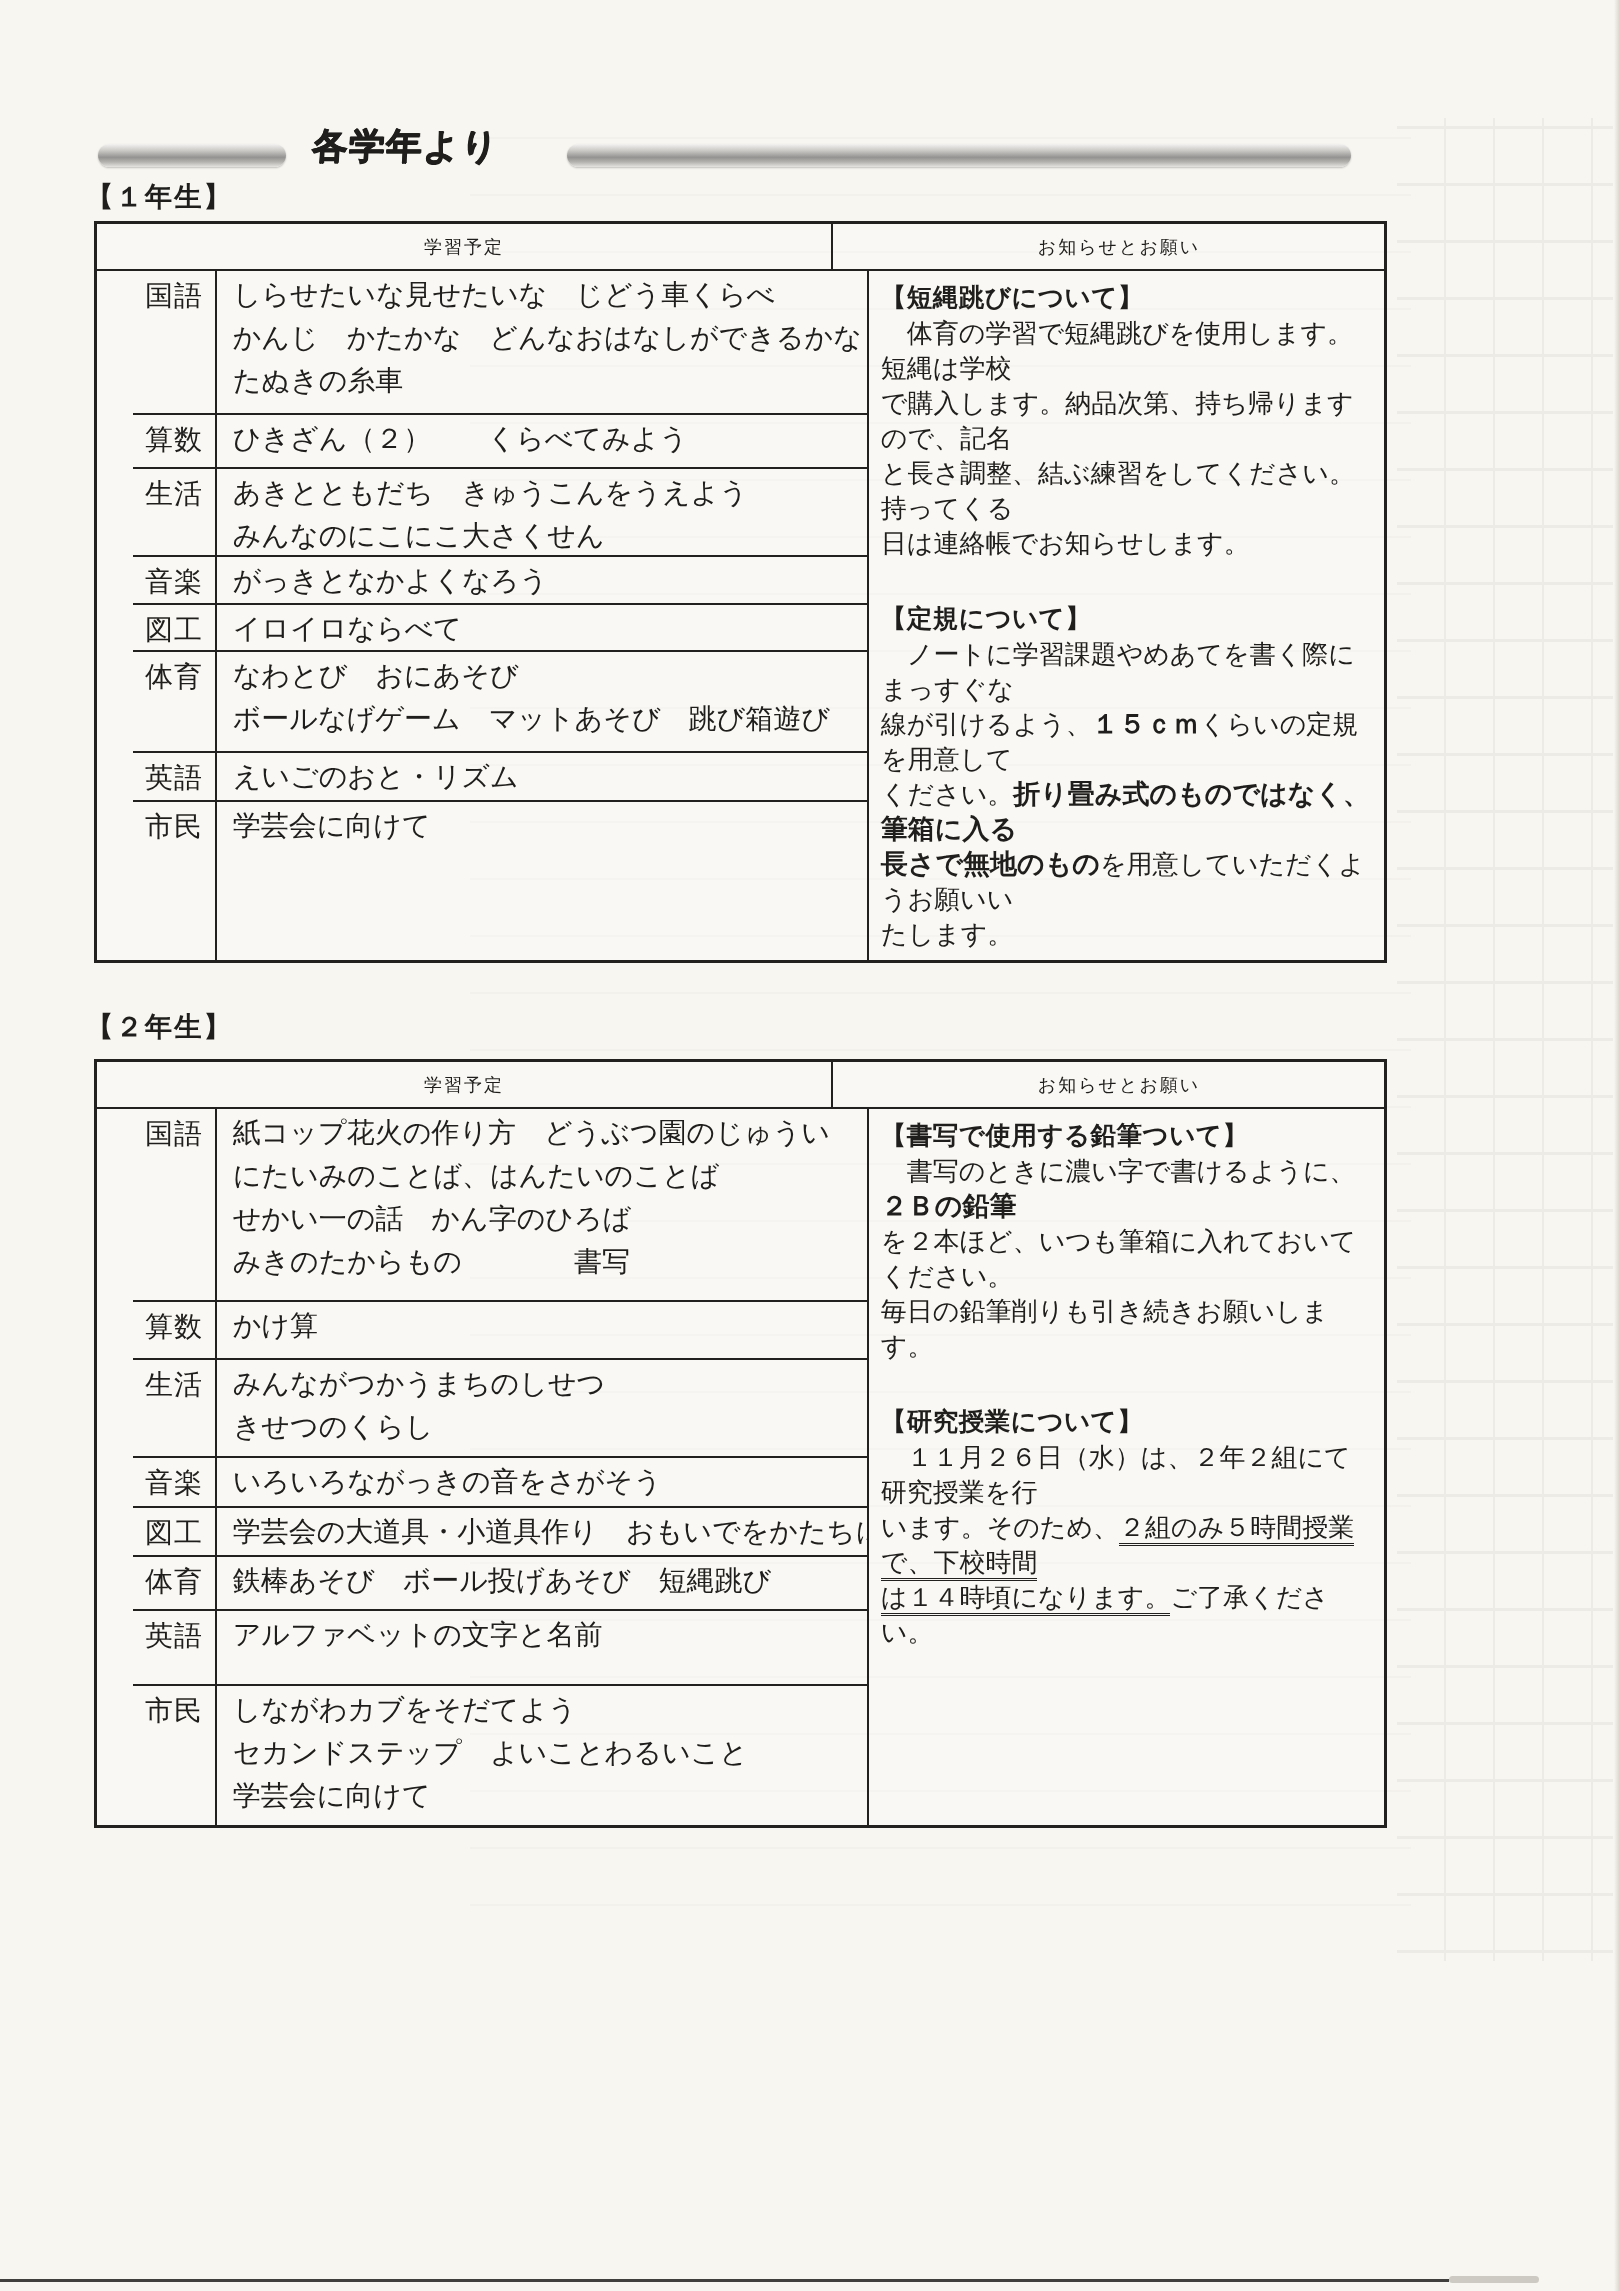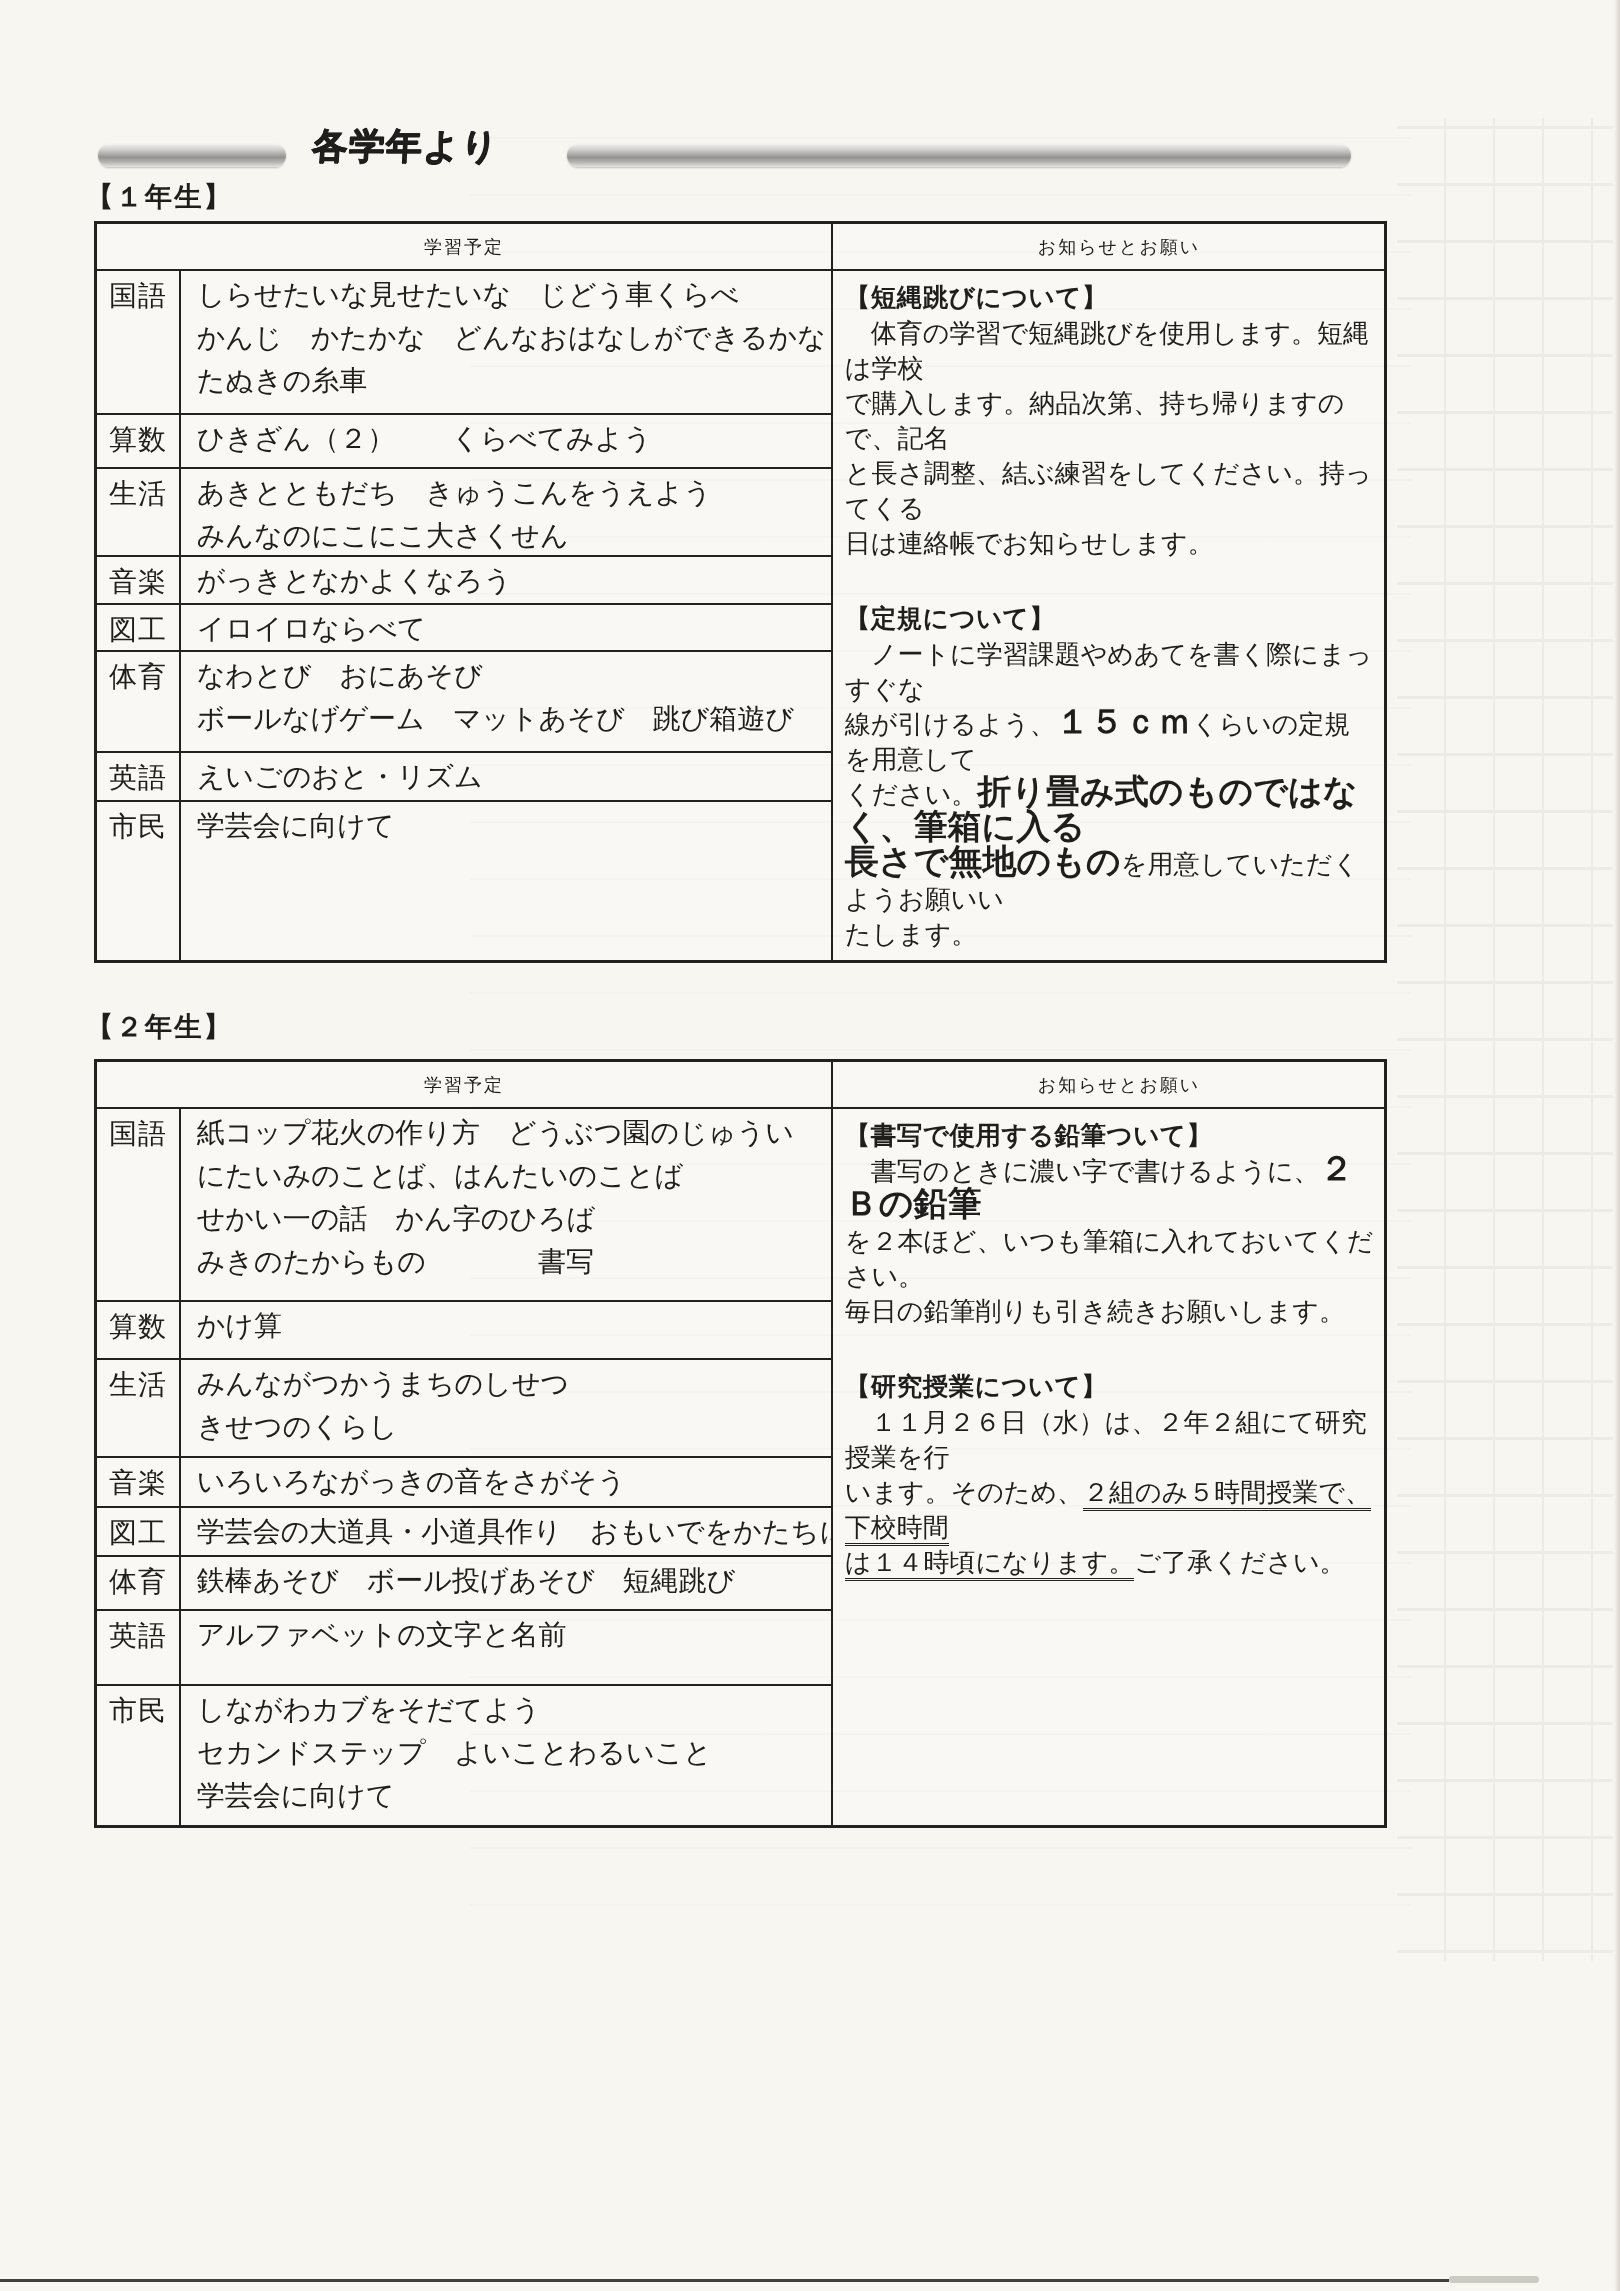--- a/index.html
+++ b/index.html
@@ -52,39 +52,39 @@
     position:absolute; left:94px; width:1293px; box-sizing:border-box;
     border:3.9px solid #22211f; background:rgba(255,255,255,.25);
   }
   .t1 { top:221px;  height:742px; }
   .t2 { top:1059px; height:769px; }
   .ghead { display:flex; height:47px; box-sizing:border-box; border-bottom:2.9px solid #22211f; font-size:18px; letter-spacing:2px; }
   .ghead > div { display:flex; align-items:center; justify-content:center; box-sizing:border-box; }
   .h-left { width:736px; border-right:2.9px solid #22211f; }
   .h-right { flex:1;padding-left:21px; }
   .gbody { display:flex; height:calc(100% - 47px); }
-  .left-rows { width:736px; box-sizing:border-box; border-right:2.9px solid #22211f; display:flex; flex-direction:column; }
+  .left-rows { width:736px; box-sizing:border-box; border-right:2.9px solid #22211f; display:flex; flex-direction:column;margin-left:36px; }
   .srow { display:flex; box-sizing:border-box; overflow:hidden; }
   .srow + .srow { border-top:2.9px solid #22211f; }
   .srow.grow { flex:1; min-height:0; }
   .subj {
     width:84px; flex-shrink:0; box-sizing:border-box; border-right:2.9px solid #22211f;
     text-align:center; padding-top:2.9px; font-size:28px; line-height:43px; letter-spacing:1px;
   }
   .content-cell { flex:1; padding:2px 5.9px 0 15.7px; font-size:28px; overflow:hidden; }
   .cell-line { line-height:43px; white-space:pre; }
 
   .notice-cell { flex:1; padding:7.8px 7.8px 0 11.8px; overflow:hidden; }
   .notice-section + .notice-section { margin-top:39px; }
   .notice-heading {
     font-family:"DejaVu Sans","Liberation Sans",sans-serif; font-weight:bold;
     font-size:25.5px; line-height:37px; letter-spacing:0.5px;
   }
   .notice-line { font-size:26px; line-height:35px; white-space:pre-wrap; }
-  .seg-bold { font-family:Liberation Mono, monospace; font-weight:bold; font-size:34px; }
+  .seg-bold { font-family:Liberation Sans, sans-serif; font-weight:bold; font-size:27px; }
   .seg-underline { border-bottom:3.9px double #22211f; padding-bottom:1px; }
 </style>
 </head>
 <body>
 
 <div class="bleed-right"></div>
 <div class="bleed-mid"></div>
 <div class="scan-right-edge"></div>
 <div class="scan-bottom-line"></div>
 <div class="scan-bottom-smudge"></div>

